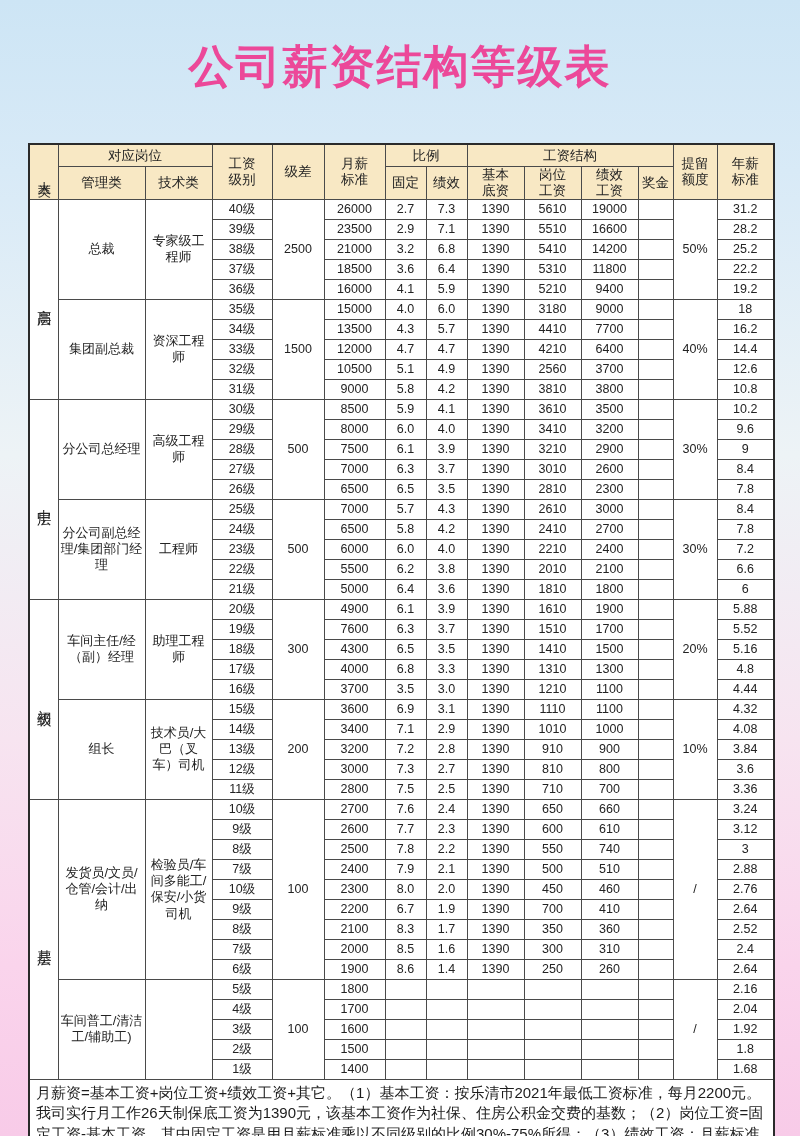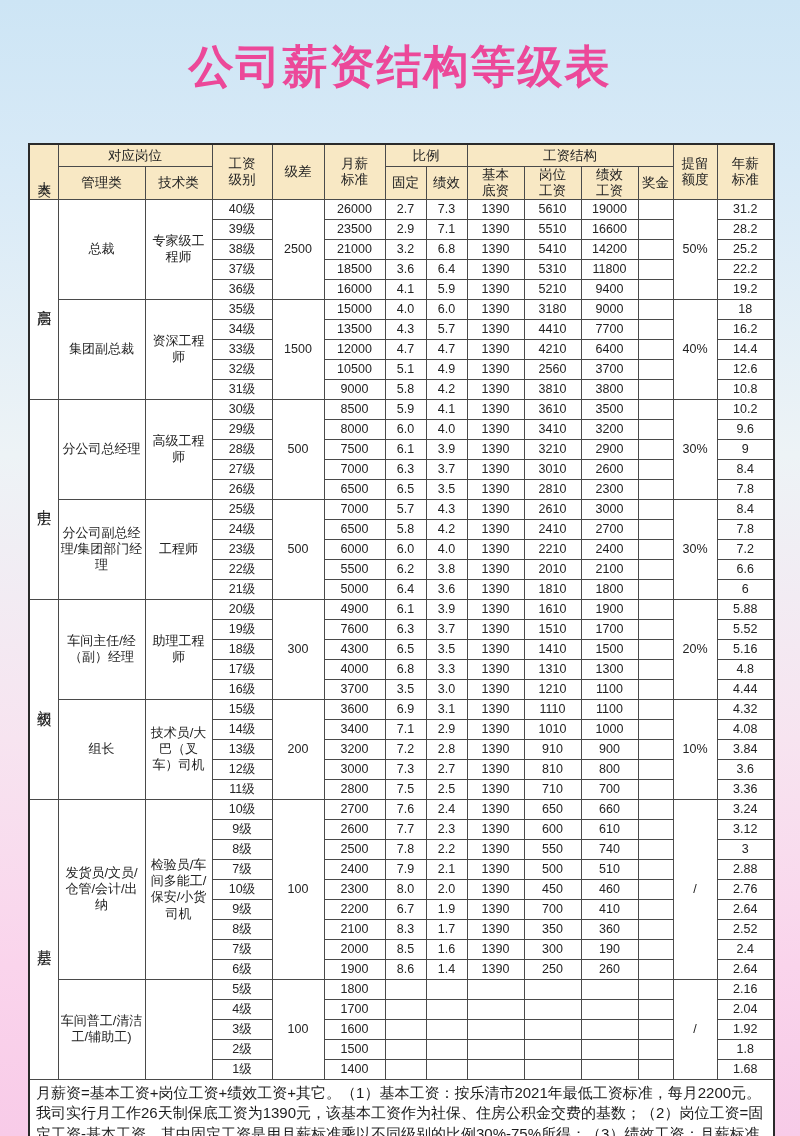--- a/index.html
+++ b/index.html
@@ -525,21 +525,21 @@
           <td></td>
           <td>2.52</td>
         </tr>
         <tr>
           <td>7级</td>
           <td>2000</td>
           <td>8.5</td>
           <td>1.6</td>
           <td>1390</td>
           <td>300</td>
-          <td>190</td>
+          <td>310</td>
           <td></td>
           <td>2.4</td>
         </tr>
         <tr>
           <td>6级</td>
           <td>1900</td>
           <td>8.6</td>
           <td>1.4</td>
           <td>1390</td>
           <td>250</td>

